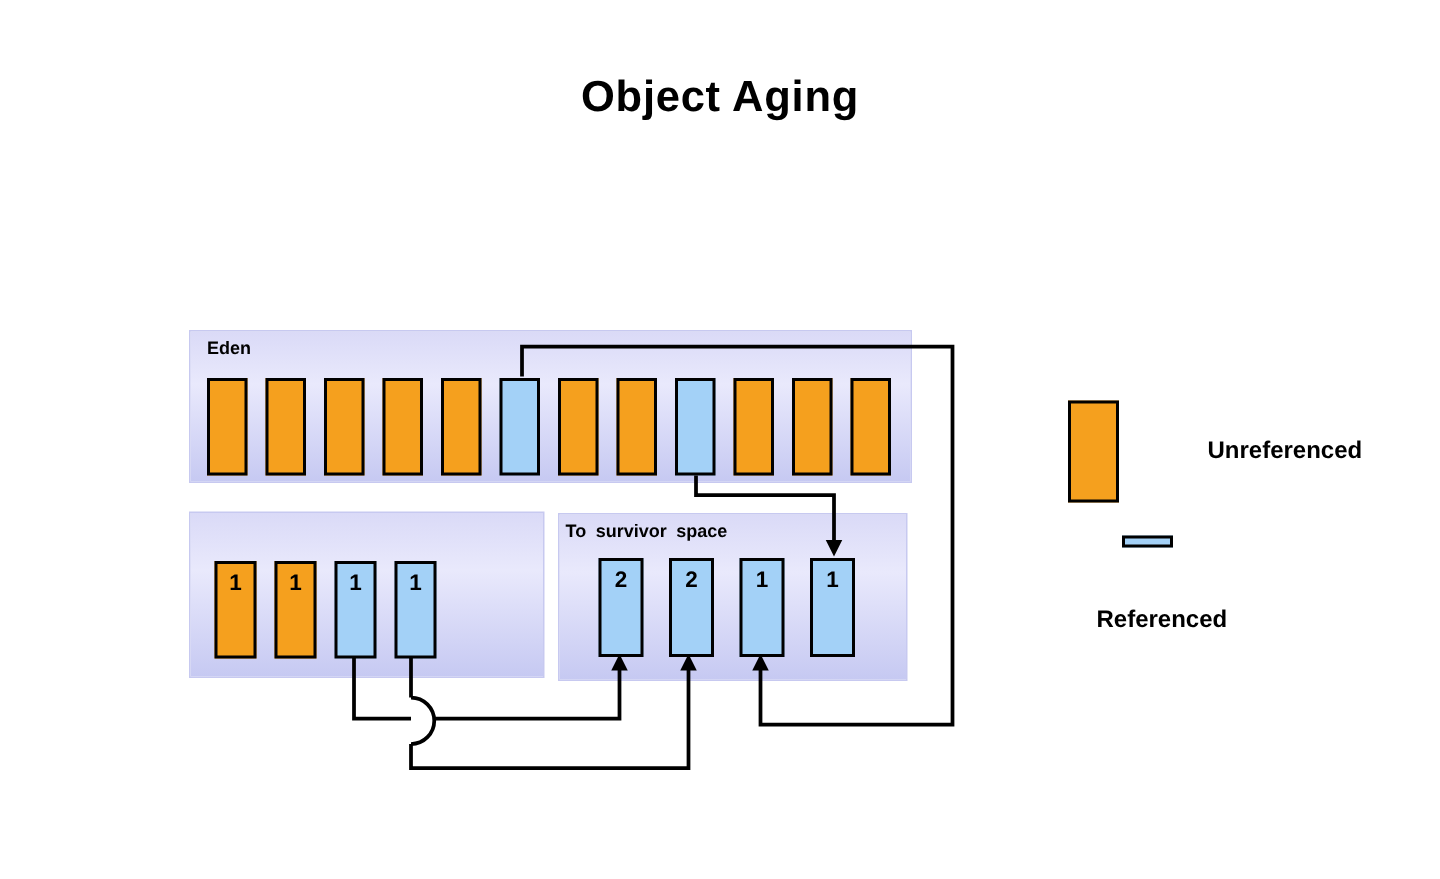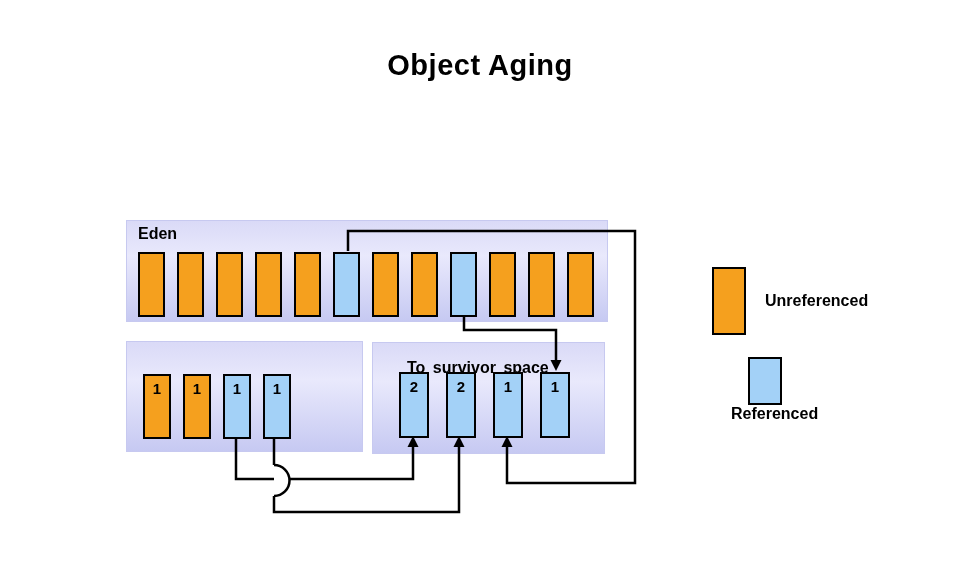--- a/index.html
+++ b/index.html
@@ -10,47 +10,47 @@
   .title{
     position:absolute;left:0;top:49px;width:100%;text-align:center;
     font-size:29px;font-weight:bold;letter-spacing:.5px;
   }
   .region{
     position:absolute;box-sizing:border-box;
     background:linear-gradient(180deg,var(--g-top) 0%,var(--g-mid) 35%,var(--g-bot) 100%);
     border:1px solid #c7c9f0;
   }
   .region-label{
-    position:absolute;font-size:16px;font-weight:bold;word-spacing:3px;white-space:nowrap;
+    position:absolute;font-size:12px;font-weight:bold;word-spacing:3px;white-space:nowrap;
   }
   #eden{left:126px;top:220px;width:482px;height:102px;}
   #eden .region-label{left:11px;top:4px;}
   #eden .cells{left:11px;top:31px;gap:12px;}
   #eden .cell{width:27px;height:65px;}
 
   #from{left:126px;top:341px;width:237px;height:111px;}
   #from .region-label{left:7px;top:5px;}
   #from .cells{left:16px;top:32px;gap:12px;}
   #from .cell{width:28px;height:65px;}
 
   #to{left:372px;top:342px;width:233px;height:112px;}
-  #to .region-label{left:4px;top:16px;margin-left:30px;}
+  #to .region-label{left:4px;top:4px;}
   #to .cells{left:26px;top:29px;gap:17px;}
   #to .cell{width:30px;height:66px;}
 
   .cells{position:absolute;display:flex;}
   .cell{
     box-sizing:border-box;border:2px solid #000;
     display:flex;justify-content:center;align-items:flex-start;
   }
   .cell.unref{background:var(--c-unref);}
   .cell.ref{background:var(--c-ref);}
   .cell .age{font-size:15px;font-weight:bold;line-height:1.2;margin-top:4px;}
 
-  .legend-item{position:absolute;display:flex;align-items:center;}
+  .legend-item{position:absolute;display:flex;align-items:center;gap:40px;}
   #legend-item-0{left:712px;top:267px;height:68px;}
   #legend-item-1{left:712px;top:357px;height:66px;flex-direction:column;}
   .swatch{width:34px;height:100%;border:2px solid #000;box-sizing:border-box;}
   .swatch.unref{background:var(--c-unref);}
   .swatch.ref{background:var(--c-ref);}
   .legend-label{margin-left:19px;font-size:16px;font-weight:bold;white-space:nowrap;}
 
   svg.connectors{position:absolute;left:0;top:0;pointer-events:none;}
   .connectors path{fill:none;stroke:var(--c-line);stroke-width:2.5;stroke-linejoin:miter;}
   .connectors path.hop{fill:#fff;}

